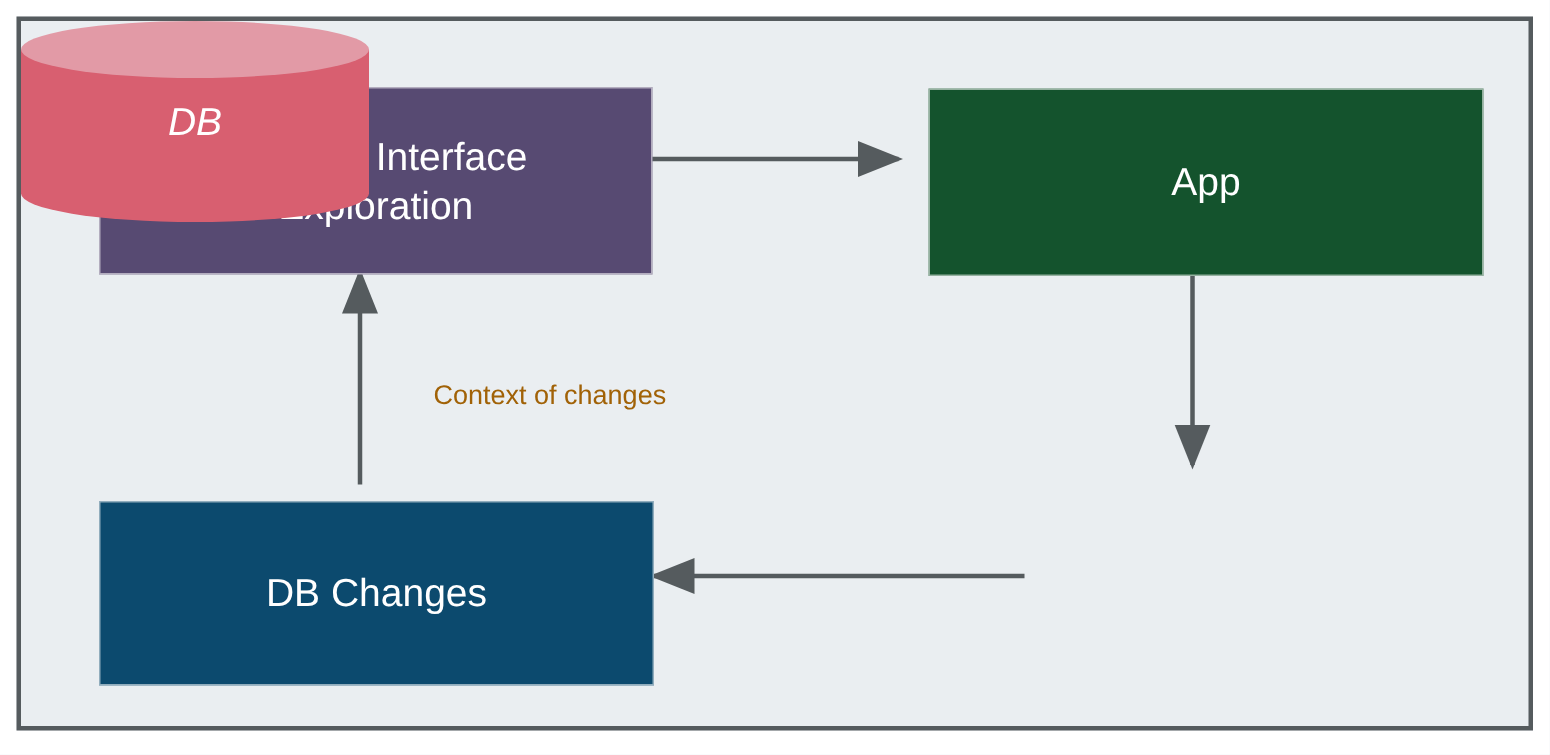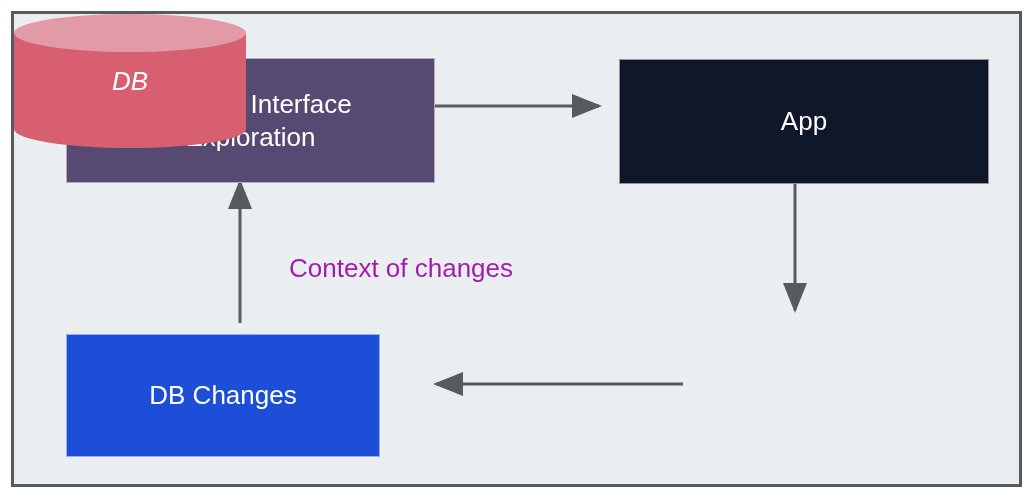--- a/index.html
+++ b/index.html
@@ -50,31 +50,31 @@
     background: #574a72;
     font-size: 26px;
   }
 
   
   #node-app {
     left: 605px;
     top: 45px;
     width: 370px;
     height: 125px;
-    background: #0f172a;
+    background: #14532d;
     font-size: 26px;
   }
 
   
   #node-dbchanges {
     left: 52px;
     top: 320px;
-    width: 314px;
+    width: 370px;
     height: 123px;
-    background: #1d4ed8;
+    background: #0c4a6e;
     font-size: 26px;
   }
 
   
   #node-db {
     left: 679px;
     top: 314px;
     width: 232px;
     height: 134px;
   }
@@ -106,22 +106,22 @@
     position: absolute;
     left: 0;
     top: 0;
     width: 1011px;
     height: 476px;
     pointer-events: none;
   }
 
   .edge-label {
     position: absolute;
-    color: #a21caf;
-    font-size: 26px;
+    color: #a16207;
+    font-size: 18px;
     white-space: nowrap;
     user-select: none;
   }
   #edge-label-context {
     left: 275px;
     top: 239px;
   }
 </style>
 </head>
 <body>

